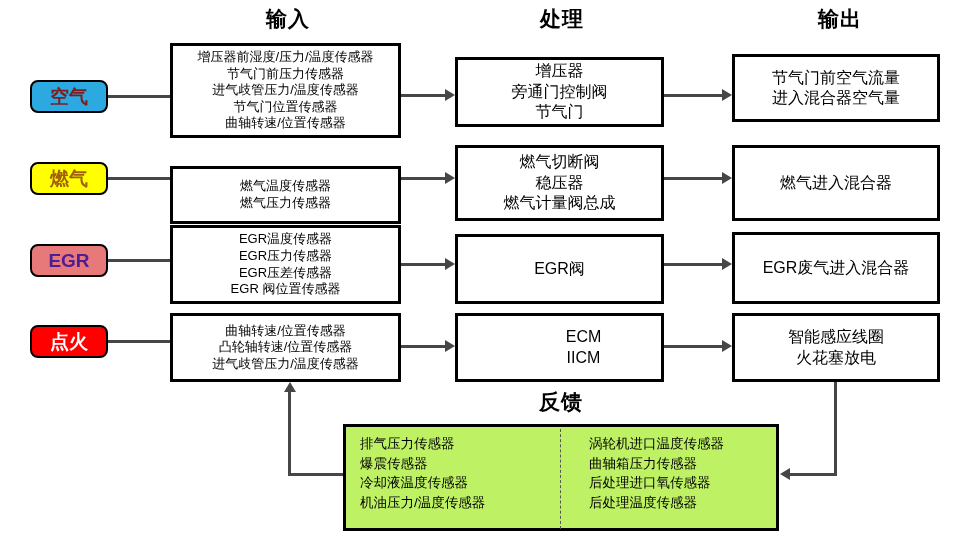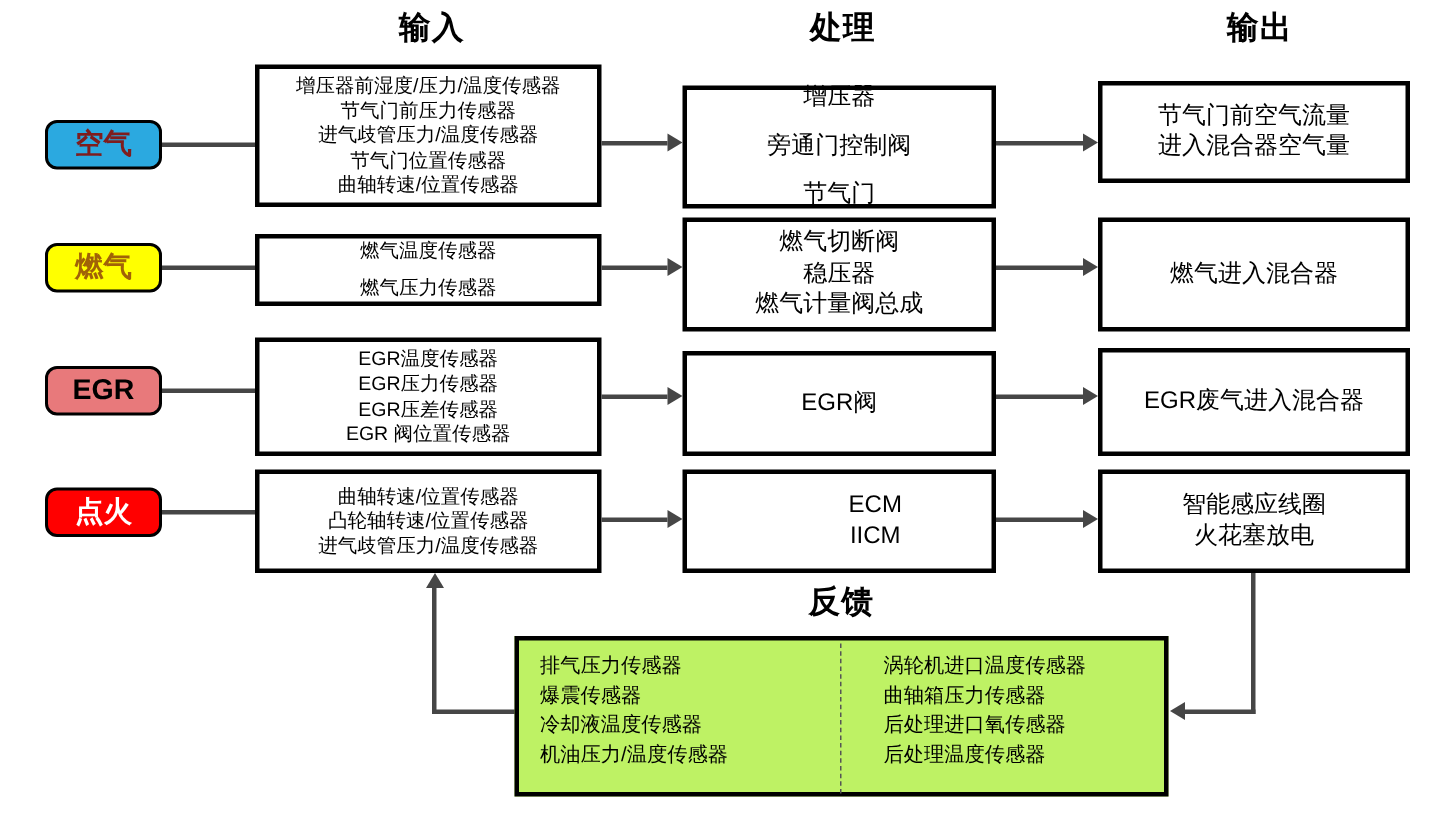--- a/index.html
+++ b/index.html
@@ -44,47 +44,47 @@
     border-radius: 8px;
     display: flex;
     align-items: center;
     justify-content: center;
     font-size: 19px;
     font-weight: bold;
     line-height: 1;
   }
   #pill-air   { top: 80px;  background: #2BA9E0; color: #7f1d1d; }
   #pill-gas   { top: 162px; background: #FFFF00; color: #a16207; }
-  #pill-egr   { top: 244px; background: #E8797B; color: #000000; text-align: center; }
+  #pill-egr   { top: 244px; background: #E8797B; color: #4c1d95; text-align: center; }
   #pill-ign   { top: 325px; background: #FF0000; color: #ffffff; }
 
   
   .box {
     position: absolute;
     border: 3px solid #000;
     background: #ffffff;
     display: flex;
     flex-direction: column;
     align-items: center;
     justify-content: center;
     text-align: center;
     line-height: 1.28;
   }
   .box .line { display: block; white-space: nowrap; }
 
   
   .box.input  { left: 170px; width: 231px; font-size: 13px; }
   #in-air { top: 43px;  height: 95px; }
-  #in-gas { top: 156px; height: 48px; justify-content: space-between; }
+  #in-gas { top: 166px; height: 58px; }
   #in-egr { top: 225px; height: 79px; }
   #in-ign { top: 313px; height: 69px; }
 
   
   .box.process { left: 455px; width: 209px; font-size: 16px; }
-  #pr-air { top: 57px;  height: 82px; gap: 12px; }
+  #pr-air { top: 57px;  height: 70px; }
   #pr-gas { top: 145px; height: 76px; }
   #pr-egr { top: 234px; height: 70px; }
   #pr-ign { top: 313px; height: 69px; padding-left: 48px; }
 
   
   .box.output { left: 732px; width: 208px; font-size: 16px; }
   #ou-air { top: 54px;  height: 68px; }
   #ou-gas { top: 145px; height: 76px; }
   #ou-egr { top: 232px; height: 72px; }
   #ou-ign { top: 313px; height: 69px; }

